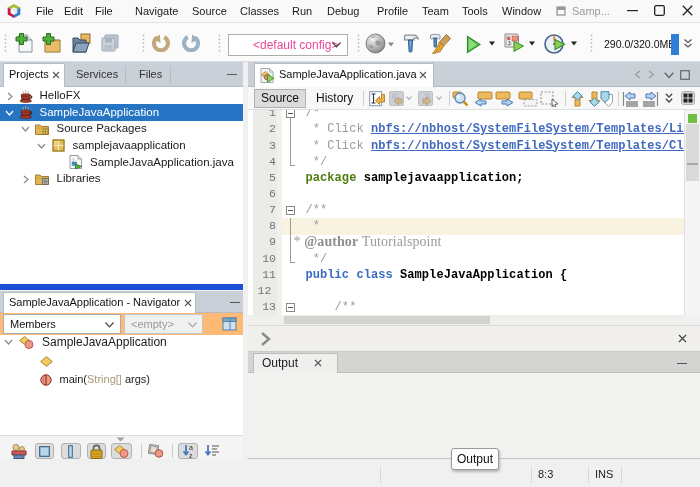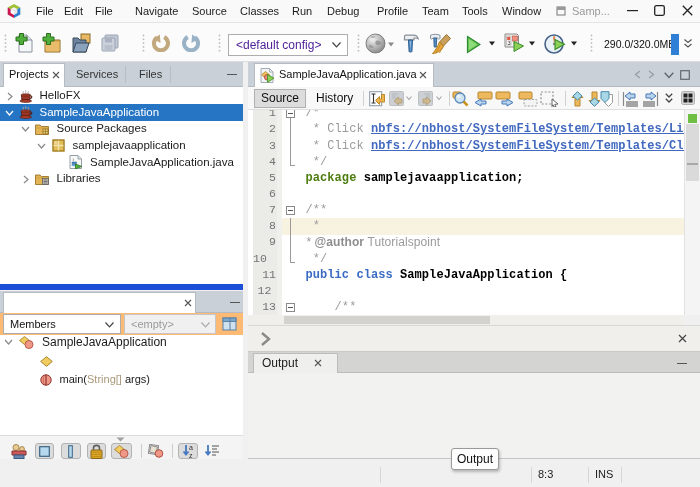--- a/index.html
+++ b/index.html
@@ -166,21 +166,21 @@
 <svg class="abs" style="left:544px;top:11px" width="22" height="21" viewBox="0 0 22 21">
 <circle cx="10" cy="10" r="9" fill="#eaf2f8" stroke="#46648a" stroke-width="1.6"></circle>
 <path d="M10 10 L9 2.5 L11.3 2.3 Z" fill="#e87838"></path>
 <circle cx="10" cy="10" r="1.2" fill="#888"></circle>
 <path d="M11 5.5 L20.5 10.3 L11 15.5 Z" fill="#8cd058" stroke="#3a8a28" stroke-width="1.1"></path>
 </svg>
 <svg class="abs" style="left:571px;top:18px" width="6" height="5" viewBox="0 0 6 5">
       <polygon points="0,0.5 6,0.5 3,4.5" fill="#222"></polygon>
     </svg>
 
-  <div class="abs" style="left:228px;top:11px;width:120px;height:22px;background:#fff;border:1px solid #adadad;font-size:12px;line-height:20px;padding-left:7px;color:#4c1d95;">&lt;default config&gt;
+  <div class="abs" style="left:228px;top:11px;width:120px;height:22px;background:#fff;border:1px solid #adadad;font-size:12px;line-height:20px;padding-left:24px;color:#ec4899;">&lt;default config&gt;
     <svg class="abs" style="right:6px;top:7px" width="9" height="6" viewBox="0 0 9 6">
         <path d="M0.5 0.5 L4.5 4.8 L8.5 0.5" fill="none" stroke="#444" stroke-width="1.2"></path>
       </svg>
   </div>
 
   <div class="abs" style="left:604px;top:10px;width:67px;height:22px;font-size:10.5px;line-height:22px;color:#111;">290.0/320.0MB</div>
   <div class="abs" style="left:671px;top:11px;width:8px;height:21px;background:#2f7fd6;"></div>
   <svg class="abs" style="left:684px;top:16px" width="8" height="10" viewBox="0 0 8 10">
     <path d="M0.5 0.5 L4 3.5 L7.5 0.5 M0.5 5 L4 8 L7.5 5" fill="none" stroke="#555" stroke-width="1.2"></path>
   </svg>
@@ -260,32 +260,33 @@
 <path d="M0.5 2 L5 2 L6.5 3.5 L13.5 3.5 L13.5 11.5 L0.5 11.5 Z" fill="#e2b456" stroke="#9a7428" stroke-width="0.9"></path>
 <path d="M0.5 5 L13.5 5" stroke="#c89c3c" stroke-width="0.8"></path>
 <rect x="7.5" y="5.5" width="6" height="6" fill="#c8c4bc" stroke="#555" stroke-width="0.7"></rect>
       <path d="M8.5 7 h4 M8.5 8.5 h4 M8.5 10 h4" stroke="#555" stroke-width="0.7"></path>
     </svg>
 <span class="abs" style="left:56.5px;top:85.1px;font-size:11.5px;color:#1a1a1a">Libraries</span>
 </div>
 
 <div class="abs" id="nav-tabbar" style="left:0;top:291px;width:243px;height:22px;background:#c9d0d8;border-bottom:1px solid #b4bbc3;">
   <div class="abs" style="left:3px;top:1px;width:193px;height:21px;background:#fff;border:1px solid #b4bbc3;border-bottom:none;"></div>
+  <span class="abs" style="left:9px;top:5px;font-size:11px;color:#111;">SampleJavaApplication - Navigator</span>
   <svg class="abs" style="left:184px;top:8px" width="8" height="8" viewBox="0 0 8 8">
       <path d="M1 1 L7 7 M7 1 L1 7" stroke="#555" stroke-width="1.1"></path>
     </svg>
   <div class="abs" style="left:230px;top:11px;width:10px;height:1px;background:#555;"></div>
 </div>
 <div class="abs" id="nav-filter" style="left:0;top:313px;width:243px;height:22px;background:#fdba74;">
   <div class="abs" style="left:3px;top:1px;width:118px;height:20px;background:#fff;border:1px solid #adadad;font-size:11px;line-height:18px;padding-left:6px;color:#111;">Members
     <svg class="abs" style="right:6px;top:7px" width="9" height="6" viewBox="0 0 9 6">
         <path d="M0.5 0.5 L4.5 4.8 L8.5 0.5" fill="none" stroke="#444" stroke-width="1.2"></path>
       </svg>
   </div>
-  <div class="abs" style="left:124px;top:1px;width:92px;height:20px;background:#f0f0f0;border:1px solid #c6c6c6;font-size:11px;line-height:18px;padding-left:6px;color:#9a9a9a;">&lt;empty&gt;
+  <div class="abs" style="left:124px;top:1px;width:79px;height:20px;background:#f0f0f0;border:1px solid #c6c6c6;font-size:11px;line-height:18px;padding-left:6px;color:#9a9a9a;">&lt;empty&gt;
     <svg class="abs" style="right:5px;top:7px" width="9" height="6" viewBox="0 0 9 6">
         <path d="M0.5 0.5 L4.5 4.8 L8.5 0.5" fill="none" stroke="#aaa" stroke-width="1.2"></path>
       </svg>
   </div>
   <svg class="abs" style="left:222px;top:3px" width="16" height="16" viewBox="0 0 16 16">
     <rect x="1" y="2" width="13" height="12" fill="#cfe0ef" stroke="#5882a8"></rect>
     <rect x="1" y="2" width="13" height="3.5" fill="#7da7c7" stroke="#5882a8"></rect>
     <line x1="8" y1="2" x2="8" y2="14" stroke="#5882a8"></line>
   </svg>
 </div>
@@ -482,32 +483,32 @@
   <div class="abs" style="left:42px;top:152px;width:5px;height:1px;background:#9a9a9a;"></div>
   <div class="abs" style="left:5px;top:-4.8px;width:24px;height:16.15px;text-align:right;padding-right:1px;font-family:'Liberation Mono',monospace;font-size:11.5px;line-height:16.15px;color:#737373;">1</div>
 <div class="abs" style="left:5px;top:11.3px;width:24px;height:16.15px;text-align:right;padding-right:1px;font-family:'Liberation Mono',monospace;font-size:11.5px;line-height:16.15px;color:#737373;">2</div>
 <div class="abs" style="left:5px;top:27.5px;width:24px;height:16.15px;text-align:right;padding-right:1px;font-family:'Liberation Mono',monospace;font-size:11.5px;line-height:16.15px;color:#737373;">3</div>
 <div class="abs" style="left:5px;top:43.6px;width:24px;height:16.15px;text-align:right;padding-right:1px;font-family:'Liberation Mono',monospace;font-size:11.5px;line-height:16.15px;color:#737373;">4</div>
 <div class="abs" style="left:5px;top:59.8px;width:24px;height:16.15px;text-align:right;padding-right:1px;font-family:'Liberation Mono',monospace;font-size:11.5px;line-height:16.15px;color:#737373;">5</div>
 <div class="abs" style="left:5px;top:76.0px;width:24px;height:16.15px;text-align:right;padding-right:1px;font-family:'Liberation Mono',monospace;font-size:11.5px;line-height:16.15px;color:#737373;">6</div>
 <div class="abs" style="left:5px;top:92.1px;width:24px;height:16.15px;text-align:right;padding-right:1px;font-family:'Liberation Mono',monospace;font-size:11.5px;line-height:16.15px;color:#737373;">7</div>
 <div class="abs" style="left:5px;top:108.2px;width:24px;height:16.15px;text-align:right;padding-right:1px;font-family:'Liberation Mono',monospace;font-size:11.5px;line-height:16.15px;color:#737373;">8</div>
 <div class="abs" style="left:5px;top:124.4px;width:24px;height:16.15px;text-align:right;padding-right:1px;font-family:'Liberation Mono',monospace;font-size:11.5px;line-height:16.15px;color:#737373;">9</div>
-<div class="abs" style="left:5px;top:140.5px;width:24px;height:16.15px;padding-right:1px;font-family:'Liberation Mono',monospace;font-size:11.5px;line-height:16.15px;color:#737373;">10</div>
+<div class="abs" style="left:5px;top:140.5px;width:24px;height:16.15px;text-align:right;padding-right:1px;font-family:'Liberation Mono',monospace;font-size:11.5px;line-height:16.15px;color:#737373;">10</div>
 <div class="abs" style="left:5px;top:156.7px;width:24px;height:16.15px;text-align:right;padding-right:1px;font-family:'Liberation Mono',monospace;font-size:11.5px;line-height:16.15px;color:#737373;">11</div>
 <div class="abs" style="left:5px;top:172.8px;width:24px;height:16.15px;text-align:center;padding-right:1px;font-family:'Liberation Mono',monospace;font-size:11.5px;line-height:16.15px;color:#737373;">12</div>
 <div class="abs" style="left:5px;top:189.0px;width:24px;height:16.15px;text-align:right;padding-right:1px;font-family:'Liberation Mono',monospace;font-size:11.5px;line-height:16.15px;color:#737373;">13</div>
   <div class="abs" style="left:57.5px;top:-4.8px;height:16.15px;white-space:pre;font-family:'Liberation Mono',monospace;font-size:12px;letter-spacing:0.07px;line-height:16.15px;"><span style="color:#9b9b9b">/*</span></div>
 <div class="abs" style="left:57.5px;top:11.3px;height:16.15px;white-space:pre;font-family:'Liberation Mono',monospace;font-size:12px;letter-spacing:0.07px;line-height:16.15px;"><span style="color:#9b9b9b">&nbsp;* Click </span><b style="color:#4169c0;text-decoration:underline">nbfs://nbhost/SystemFileSystem/Templates/Licenses/license-default.txt</b></div>
 <div class="abs" style="left:57.5px;top:27.5px;height:16.15px;white-space:pre;font-family:'Liberation Mono',monospace;font-size:12px;letter-spacing:0.07px;line-height:16.15px;"><span style="color:#9b9b9b">&nbsp;* Click </span><b style="color:#4169c0;text-decoration:underline">nbfs://nbhost/SystemFileSystem/Templates/Classes/Class.java</b></div>
 <div class="abs" style="left:57.5px;top:43.6px;height:16.15px;white-space:pre;font-family:'Liberation Mono',monospace;font-size:12px;letter-spacing:0.07px;line-height:16.15px;"><span style="color:#9b9b9b">&nbsp;*/</span></div>
 <div class="abs" style="left:57.5px;top:59.8px;height:16.15px;white-space:pre;font-family:'Liberation Mono',monospace;font-size:12px;letter-spacing:0.07px;line-height:16.15px;"><b style="color:#4d7c0f">package</b><b style="color:#000">&nbsp;samplejavaapplication;</b></div>
 <div class="abs" style="left:57.5px;top:92.1px;height:16.15px;white-space:pre;font-family:'Liberation Mono',monospace;font-size:12px;letter-spacing:0.07px;line-height:16.15px;"><span style="color:#9b9b9b">/**</span></div>
 <div class="abs" style="left:57.5px;top:108.2px;height:16.15px;white-space:pre;font-family:'Liberation Mono',monospace;font-size:12px;letter-spacing:0.07px;line-height:16.15px;"><span style="color:#9b9b9b">&nbsp;*</span></div>
-<div class="abs" style="left:55px;top:124.4px;height:16.15px;white-space:pre;font-family:Liberation Sans, sans-serif;font-size:12px;letter-spacing:0.07px;line-height:16.15px;"><span style="color:#9b9b9b">&nbsp;* </span><b style="color:#8e8e8e">@author</b><span style="color:#9b9b9b">&nbsp;Tutorialspoint</span></div>
+<div class="abs" style="left:42px;top:124.4px;height:16.15px;white-space:pre;font-family:Liberation Serif, serif;font-size:14px;letter-spacing:0.07px;line-height:16.15px;"><span style="color:#9b9b9b">&nbsp;* </span><b style="color:#8e8e8e">@author</b><span style="color:#9b9b9b">&nbsp;Tutorialspoint</span></div>
 <div class="abs" style="left:57.5px;top:140.5px;height:16.15px;white-space:pre;font-family:'Liberation Mono',monospace;font-size:12px;letter-spacing:0.07px;line-height:16.15px;"><span style="color:#9b9b9b">&nbsp;*/</span></div>
 <div class="abs" style="left:57.5px;top:156.7px;height:16.15px;white-space:pre;font-family:'Liberation Mono',monospace;font-size:12px;letter-spacing:0.07px;line-height:16.15px;"><b style="color:#3b6cc4">public&nbsp;class</b><b style="color:#000">&nbsp;SampleJavaApplication&nbsp;{</b></div>
 <div class="abs" style="left:57.5px;top:189.0px;height:16.15px;white-space:pre;font-family:'Liberation Mono',monospace;font-size:12px;letter-spacing:0.07px;line-height:16.15px;"><span style="color:#9b9b9b">&nbsp;&nbsp;&nbsp;&nbsp;/**</span></div>
 <div class="abs" style="left:38px;top:-1.3px;width:9px;height:9px;background:#fff;border:1px solid #8a8a8a;"></div>
 <div class="abs" style="left:40px;top:2.7px;width:5px;height:1px;background:#555;"></div>
 <div class="abs" style="left:38px;top:95.6px;width:9px;height:9px;background:#fff;border:1px solid #8a8a8a;"></div>
 <div class="abs" style="left:40px;top:99.6px;width:5px;height:1px;background:#555;"></div>
 <div class="abs" style="left:38px;top:192.5px;width:9px;height:9px;background:#fff;border:1px solid #8a8a8a;"></div>
 <div class="abs" style="left:40px;top:196.5px;width:5px;height:1px;background:#555;"></div>
 </div>

